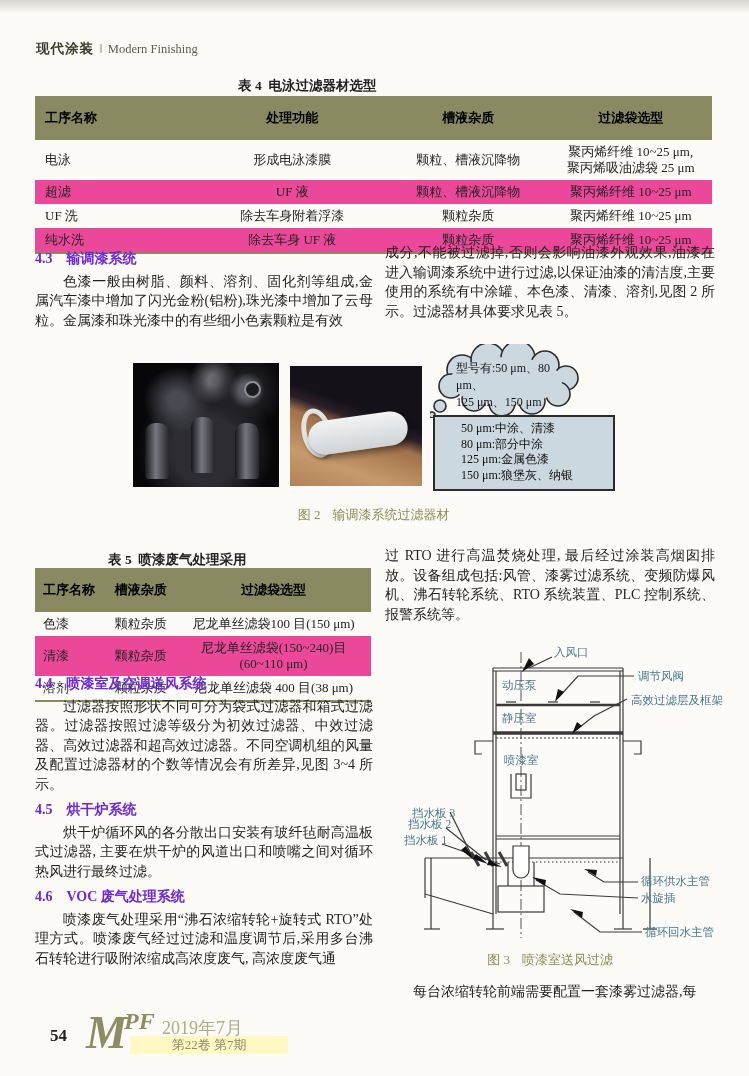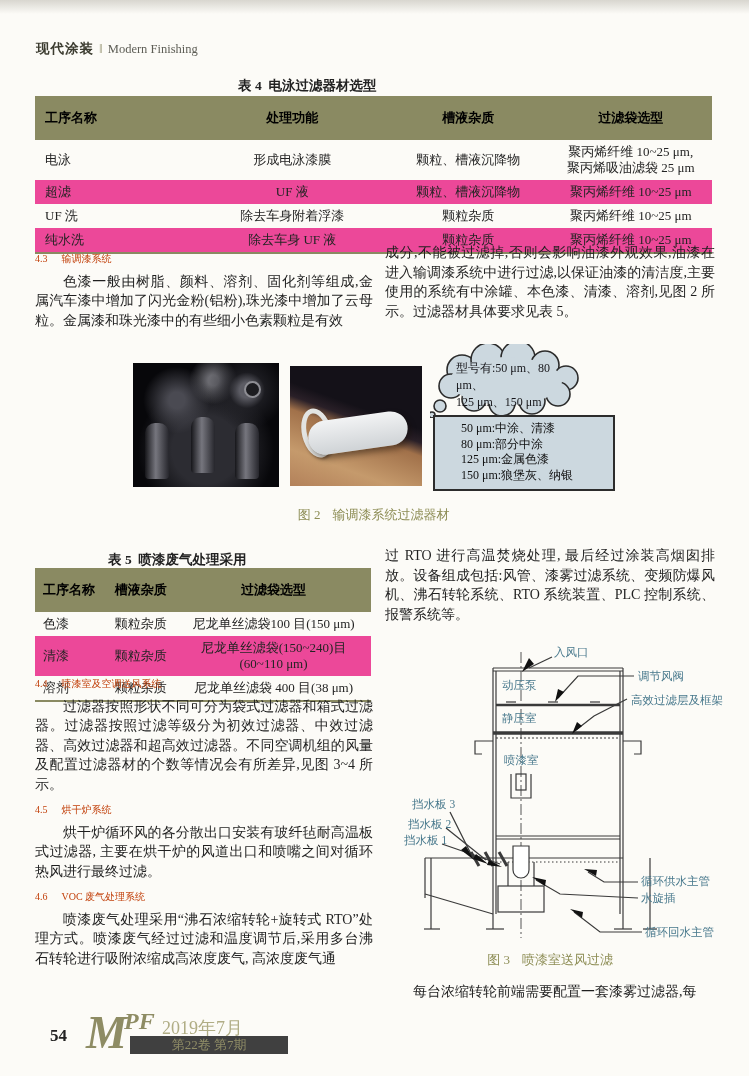--- a/index.html
+++ b/index.html
@@ -20,21 +20,21 @@
   table.olive tr.alt td{background:#ec4899;}
   table.olive{border-bottom:2px solid #8a8a62;}
   .t4{position:absolute;left:35px;top:96px;width:677px;}
   .t4 td:first-child,.t4 th:first-child{text-align:left;padding-left:10px;}
   .t5{position:absolute;left:35px;top:568px;width:336px;font-size:12.5px;}
   .t5 td:first-child,.t5 th:first-child{text-align:left;padding-left:8px;}
   
   .col{position:absolute;font-size:14px;line-height:19.5px;text-align:justify;}
   .para{margin:0 0 1px 0;text-indent:2em;}
   .para.noindent{text-indent:0;}
-  .sec-h{color:#c2410c;font-weight:normal;font-size:10px;margin:6px 0 3px 0;text-indent:0;}
+  .sec-h{color:#6d28d9;font-weight:bold;font-size:14px;margin:6px 0 3px 0;text-indent:0;}
   .sec-h .num{margin-right:14px;}
   
   .photo{position:absolute;overflow:hidden;}
   .ph1{left:133px;top:363px;width:146px;height:124px;background:
       radial-gradient(circle at 78% 22%,#5c5c64 0 5%,rgba(40,40,46,.6) 12%,transparent 26%),
       radial-gradient(circle at 30% 30%,#4a4a52 0 6%,transparent 25%),
       radial-gradient(circle at 55% 14%,#6a6a70 0 4%,transparent 18%),
       radial-gradient(circle at 50% 70%,#2c2c32 0 30%,transparent 60%),#07070a;}
   .pump{position:absolute;bottom:8px;width:24px;height:56px;border-radius:10px 10px 4px 4px;
       background:linear-gradient(90deg,#16161a,#76767e 45%,#26262c);}
@@ -60,21 +60,21 @@
   .fig3{position:absolute;left:398px;top:646px;width:342px;height:300px;}
   .fig3 svg{position:absolute;left:0;top:0;}
   .dlabel{position:absolute;font-size:11.5px;color:#47788c;white-space:nowrap;line-height:13px;}
   
   .pageno{position:absolute;left:50px;top:1026px;font-weight:bold;font-size:17px;color:#222;}
   .logo-m{position:absolute;left:86px;top:1006px;font-style:italic;font-weight:bold;
       font-size:46px;color:#8e8c64;font-family:"Liberation Serif",serif;}
   .logo-pf{position:absolute;left:124px;top:1008px;font-style:italic;font-weight:bold;
       font-size:24px;color:#8e8c64;}
   .logo-date{position:absolute;left:162px;top:1016px;font-size:18px;color:#b0ad85;}
-  .logo-strip{position:absolute;left:130px;top:1036px;width:158px;height:18px;background:#404040;
+  .logo-strip{position:absolute;left:130px;top:1036px;width:158px;height:18px;background:#fef9c3;
       color:#8f8c66;font-size:13px;text-align:center;line-height:18px;}
 </style>
 </head>
 <body>
 
 <div class="page">
 
   <div class="hdr">
     <span class="brand">现代涂装</span><span class="sep">‖</span><span class="sub">Modern Finishing</span>
   </div>
@@ -312,21 +312,21 @@
         <polygon points="134,231 147,240 148,234"></polygon>
         <polygon points="172,263 184,272 185,266"></polygon>
       </g>
     </svg>
     <div class="dlabel" style="left:156px;top:0px;">入风口</div>
     <div class="dlabel" style="left:104px;top:33px;">动压泵</div>
     <div class="dlabel" style="left:240px;top:24px;">调节风阀</div>
     <div class="dlabel" style="left:233px;top:48px;">高效过滤层及框架</div>
     <div class="dlabel" style="left:104px;top:66px;">静压室</div>
     <div class="dlabel" style="left:106px;top:108px;">喷漆室</div>
-    <div class="dlabel" style="left:14px;top:152px;">挡水板 3</div>
+    <div class="dlabel" style="left:14px;top:161px;">挡水板 3</div>
     <div class="dlabel" style="left:10px;top:172px;">挡水板 2</div>
     <div class="dlabel" style="left:6px;top:188px;">挡水板 1</div>
     <div class="dlabel" style="left:243px;top:229px;">循环供水主管</div>
     <div class="dlabel" style="left:243px;top:246px;">水旋插</div>
     <div class="dlabel" style="left:247px;top:280px;">循环回水主管</div>
   </div>
 
   <div class="cap" style="left:385px;top:951px;width:330px;">
     <span class="fignum">图 3</span><span>喷漆室送风过滤</span>
   </div>

